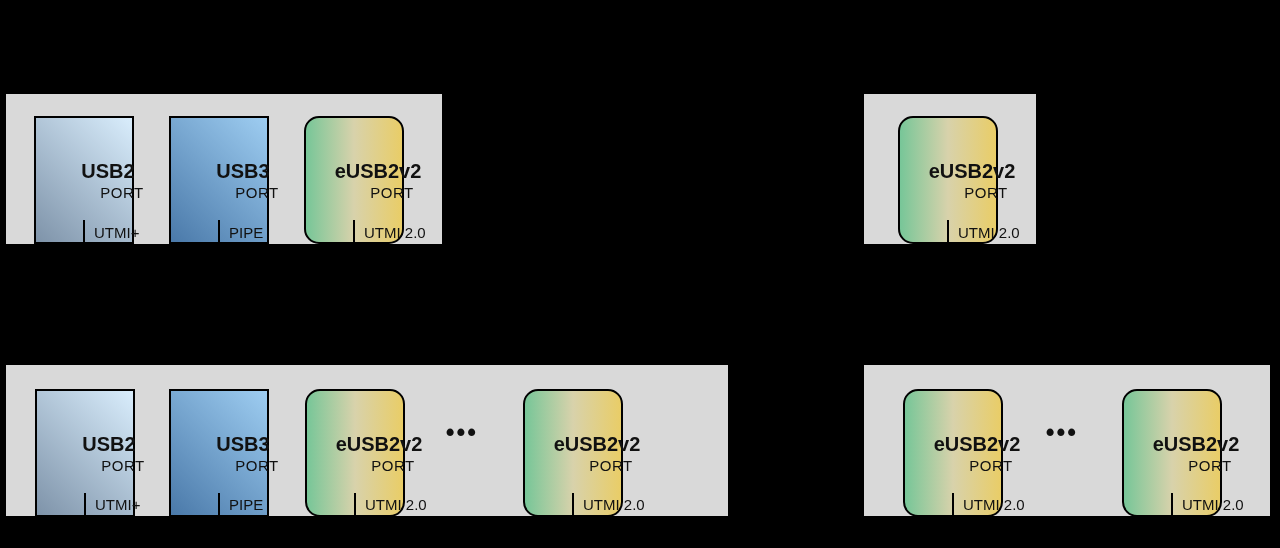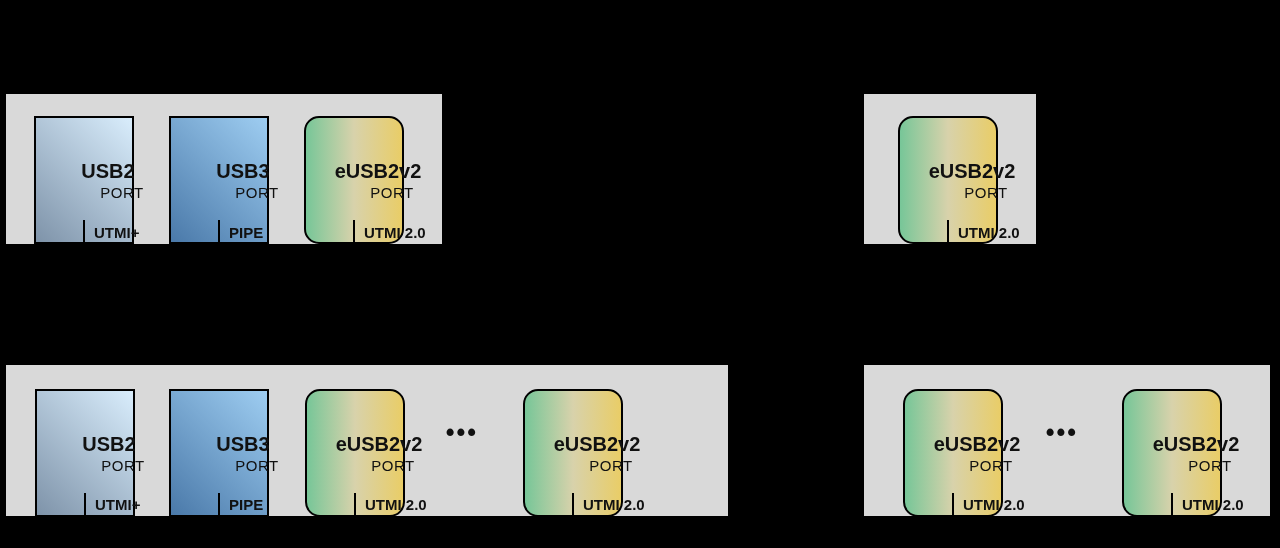--- a/index.html
+++ b/index.html
@@ -65,21 +65,21 @@
     bottom: 0;
     background: #000;
   }
   .row-top .connector    { top: 126px; }
   .row-bottom .connector { top: 128px; }
 
   .bus-label {
     position: absolute;
     bottom: 3px;
     font-size: 15px;
-    font-weight: bold;
+    font-weight: normal;
     white-space: nowrap;
   }
 
   .ellipsis {
     position: absolute;
     width: 56px;
     height: 30px;
     line-height: 27px;
     text-align: center;
     font-size: 25px;

